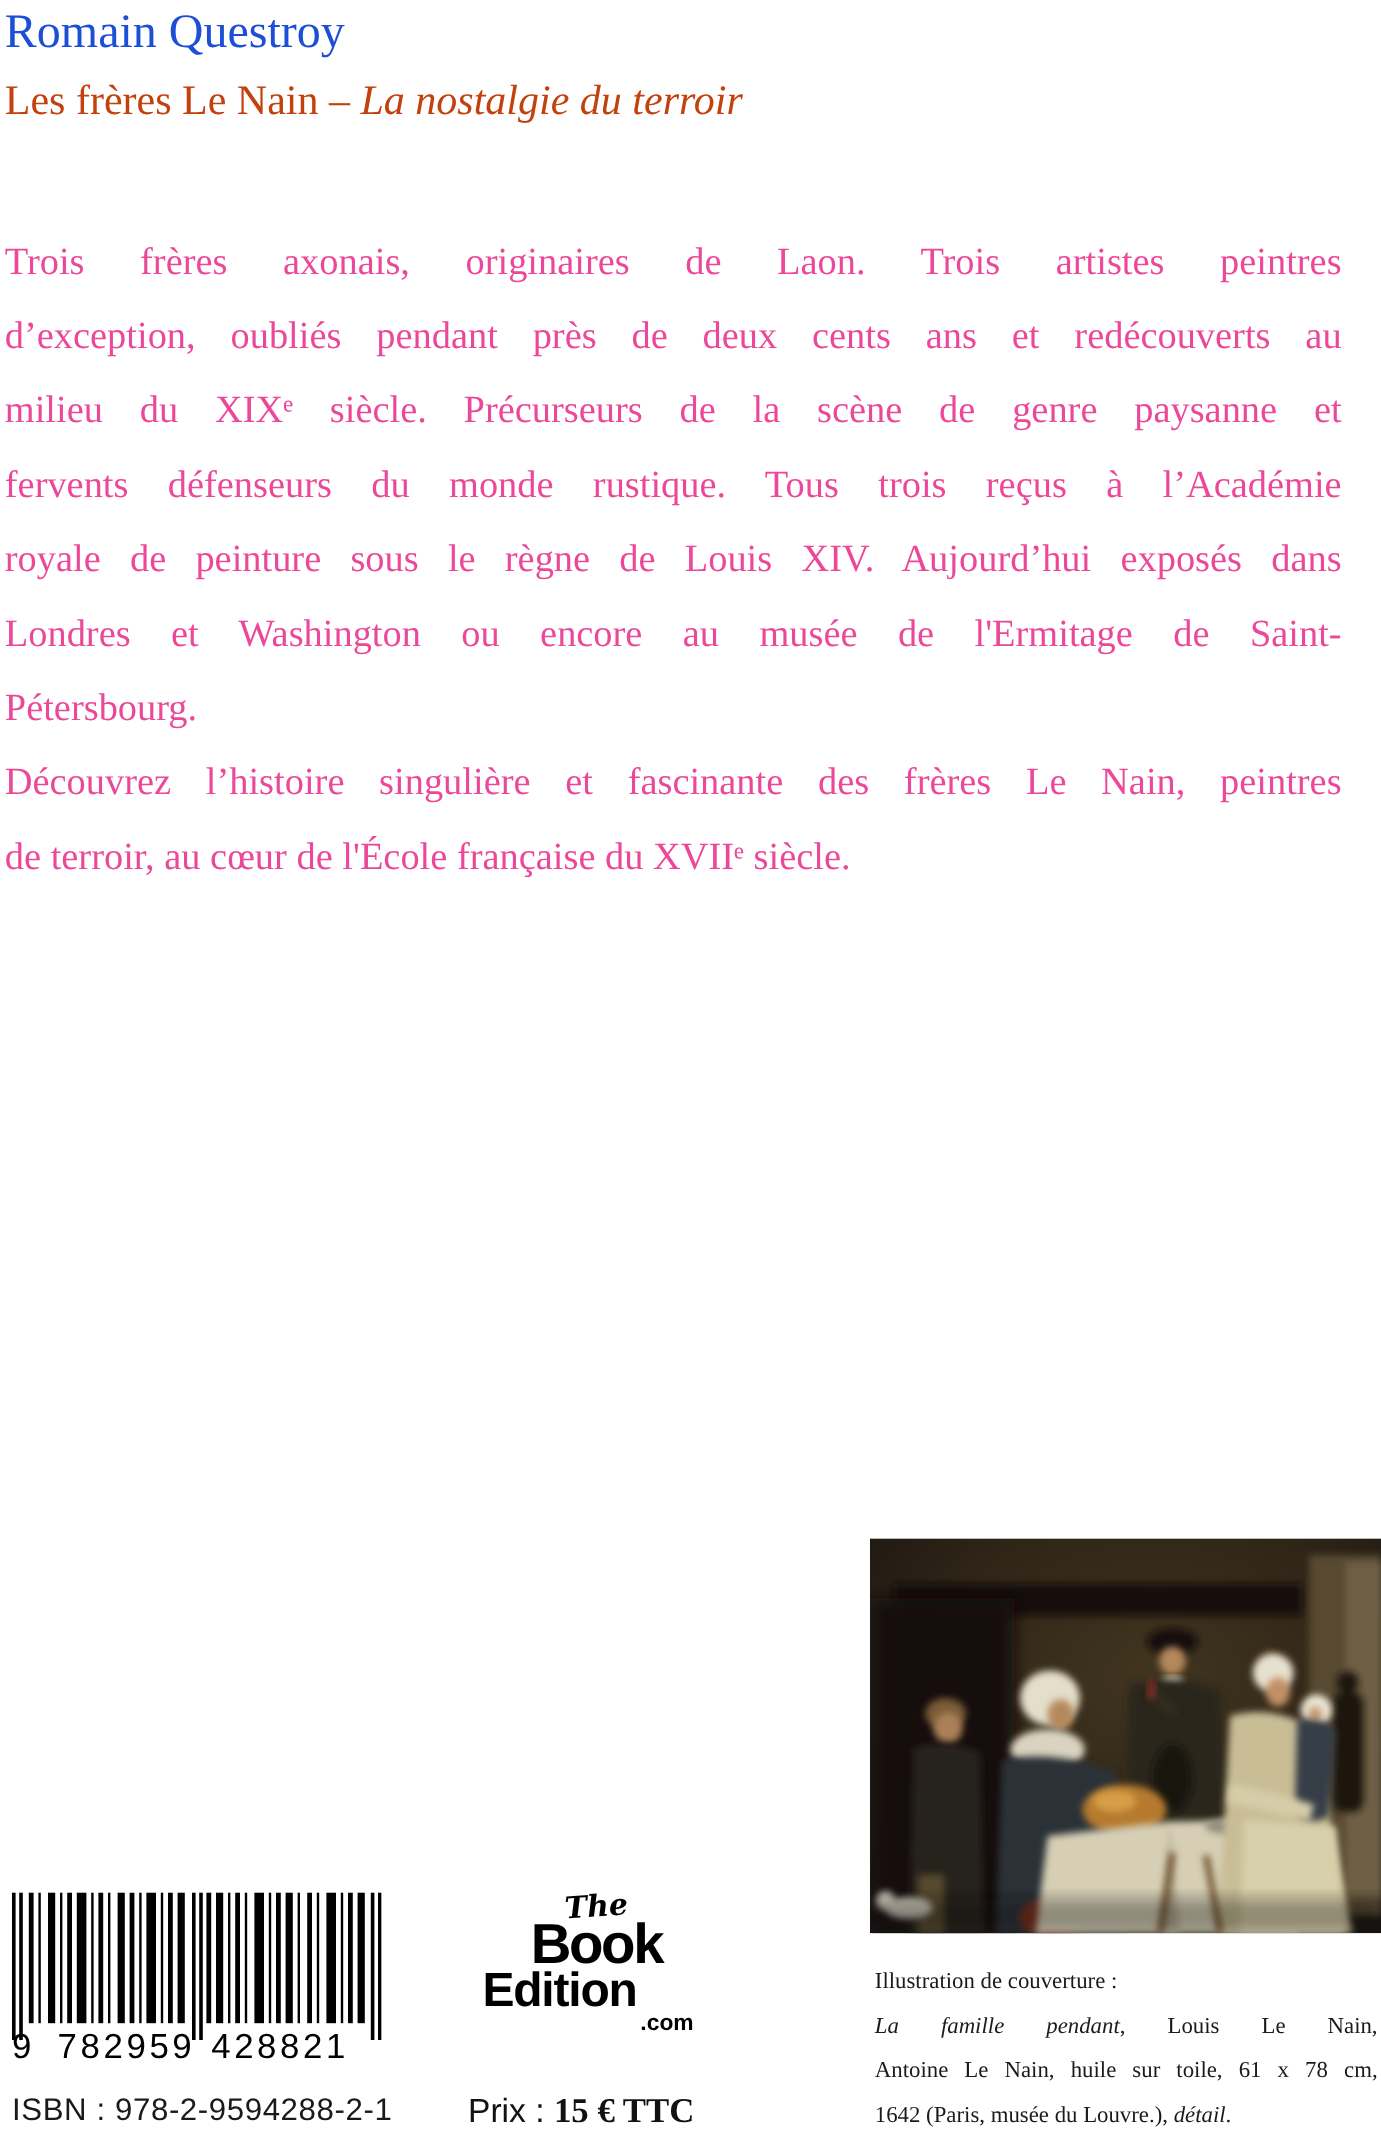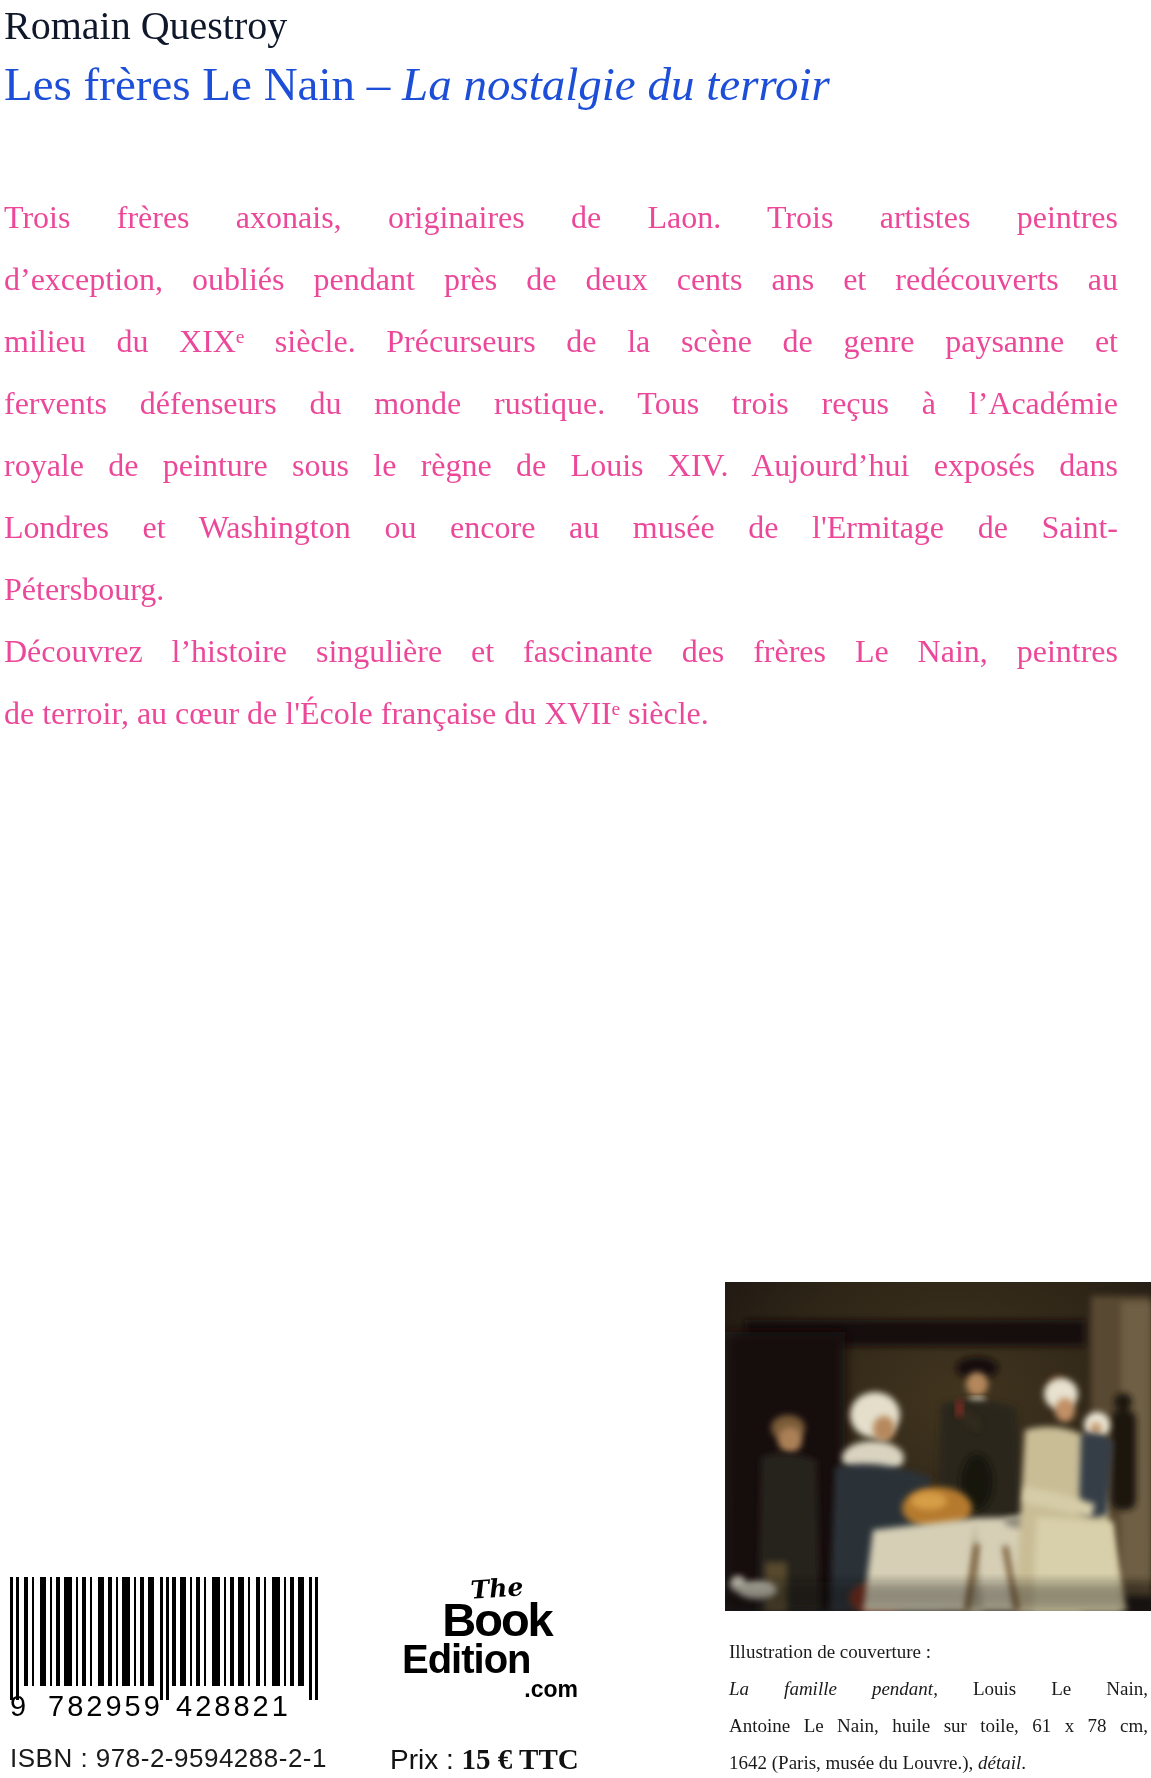--- a/index.html
+++ b/index.html
@@ -6,26 +6,26 @@
   .page{
     position:relative;
     width:1151px;height:1778px;
     background:#ffffff;
     overflow:hidden;
     font-family:"Liberation Serif","DejaVu Serif",serif;
     color:#111111;
   }
   .author{
     position:absolute;left:4px;top:2px;
-    font-size:40px;line-height:48px;color:#0f172a;
+    font-size:40px;line-height:48px;color:#1d4ed8;
     letter-spacing:0px;white-space:nowrap;
   }
   .title{
     position:absolute;left:4px;top:58px;
-    font-size:47px;line-height:52px;color:#1d4ed8;white-space:nowrap;
+    font-size:35px;line-height:52px;color:#c2410c;white-space:nowrap;
   }
   .title .t-italic{font-style:italic;}
   .synopsis{
     position:absolute;left:4px;top:186px;width:1114px;
     font-size:32px;line-height:62px;color:#ec4899;
   }
   .body-line{
     text-align:justify;text-align-last:justify;
     height:62px;overflow:visible;
   }
@@ -60,21 +60,21 @@
     position:absolute;left:402px;top:1574px;width:190px;color:#000;
     font-family:"Liberation Sans","DejaVu Sans",sans-serif;
   }
   .logo-the{
     font-family:"DejaVu Serif","Liberation Serif",serif;
     font-style:italic;font-weight:700;font-size:25px;
     text-align:center;transform:rotate(-4deg);
   }
   .logo-book{font-weight:900;font-size:47px;letter-spacing:-2px;line-height:0.82;text-align:center;margin-top:-2px;}
   .logo-edition{font-weight:900;font-size:40px;letter-spacing:-1px;line-height:0.95;text-align:left;}
-  .logo-com{font-weight:800;font-size:23px;text-align:right;padding-right:14px;margin-top:-2px;}
+  .logo-com{font-weight:800;font-size:19px;text-align:right;padding-right:14px;margin-top:-2px;}
   .price{
     position:absolute;left:390px;top:1743px;white-space:nowrap;
     font-family:"Liberation Sans","DejaVu Sans",sans-serif;
     font-size:28px;color:#111;
   }
   .price .price-value{font-weight:bold;font-size:29px;font-family:Liberation Serif, serif;}
 </style>
 </head>
 <body>
 

